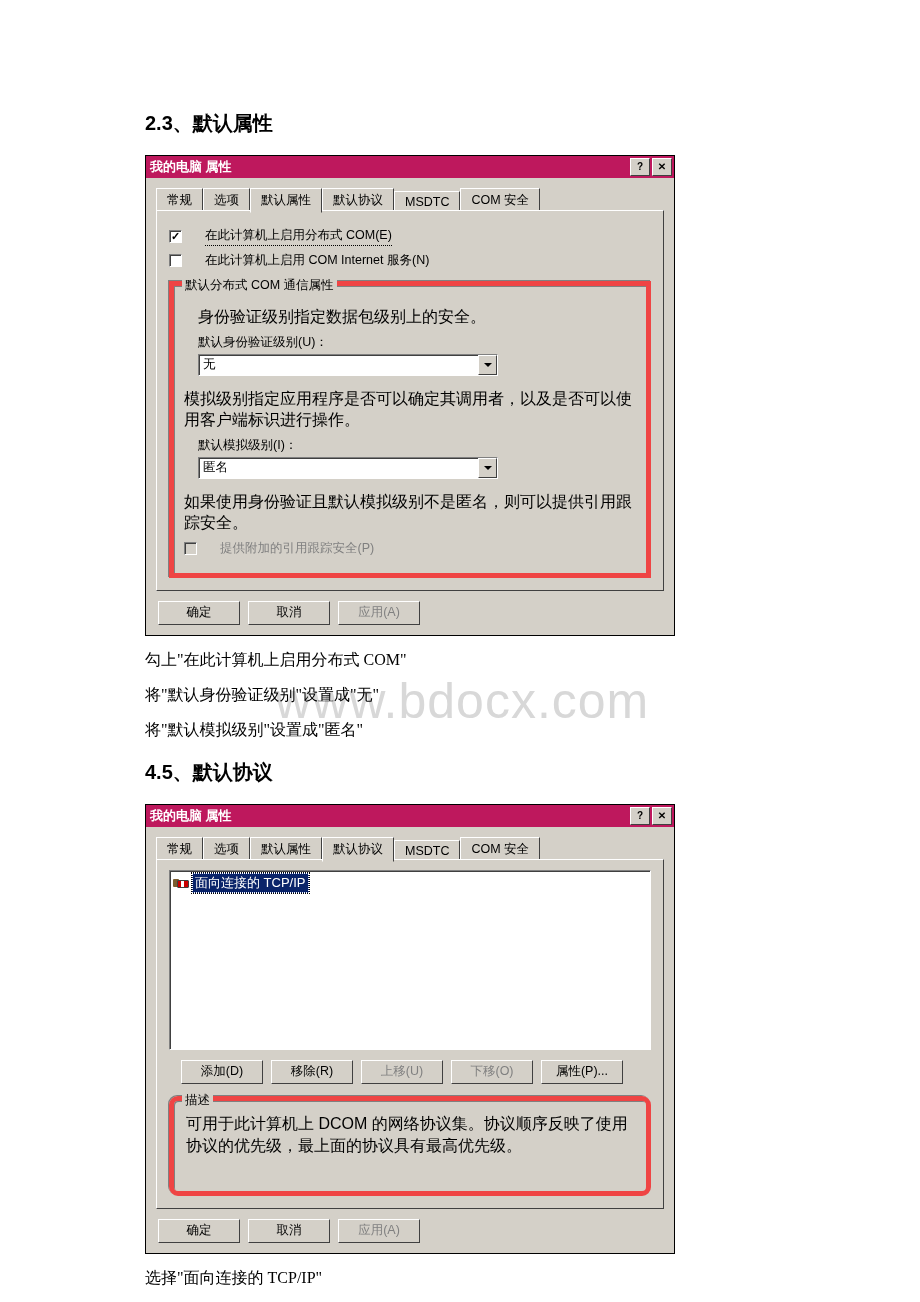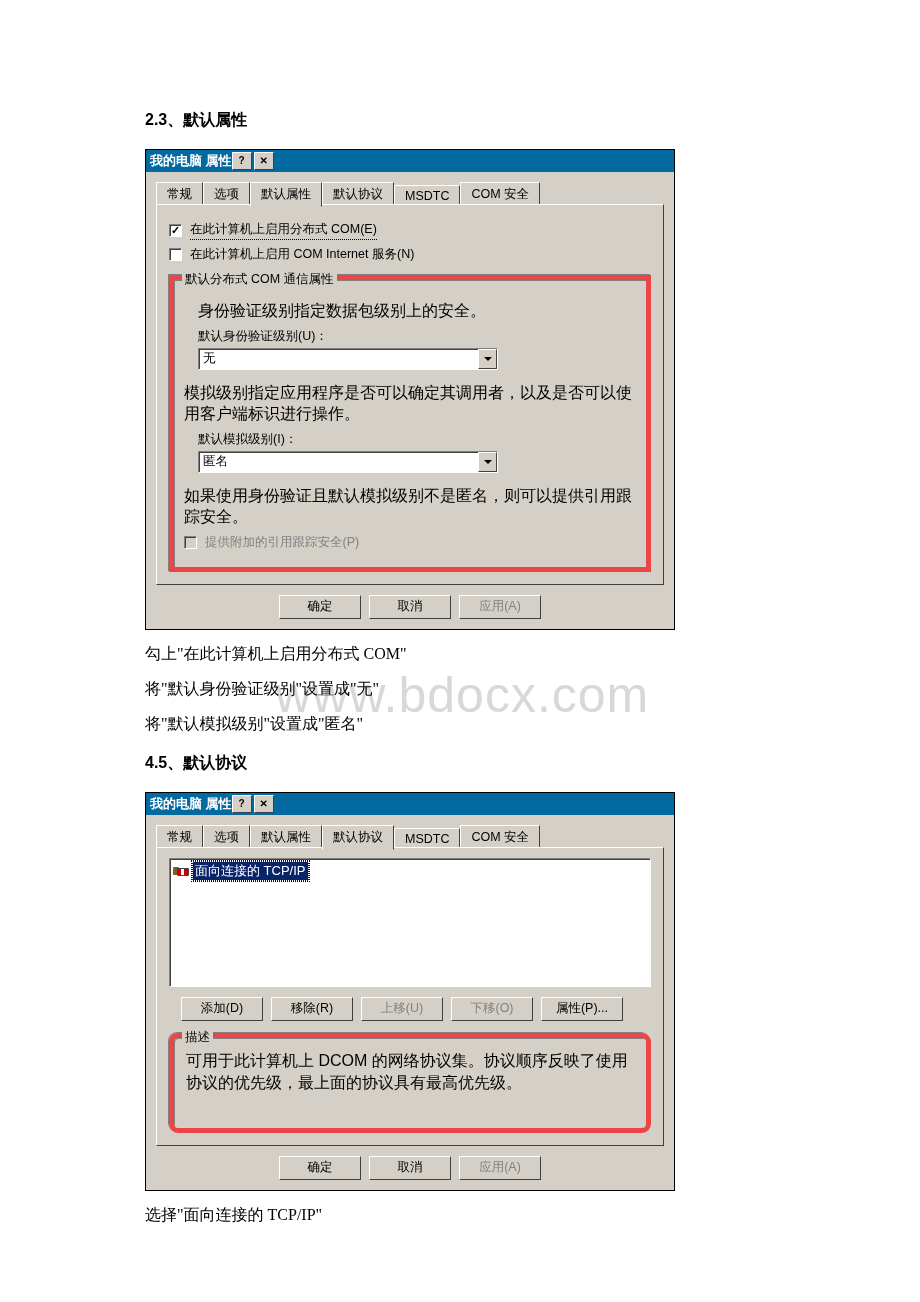--- a/index.html
+++ b/index.html
@@ -12,33 +12,34 @@
   }
   .page {
     width: 920px;
     min-height: 1302px;
     padding: 110px 145px 0 145px;
     box-sizing: border-box;
     position: relative;
   }
   .section-heading {
     font-weight: bold;
-    font-size: 16px;
+    font-size: 20px;
     margin: 0 0 18px 0;
   }
   .dialog {
     width: 530px;
     border: 1px solid #000;
     background: #d4d0c8;
     box-sizing: border-box;
   }
   .titlebar {
     display: flex;
     align-items: center;
-    background: #0369a1;
+    justify-content: space-between;
+    background: #be185d;
     color: #fff;
     height: 22px;
     padding: 0 2px 0 4px;
     font-weight: bold;
     font-family: "SimSun","Tahoma",sans-serif;
   }
   .titlebar-buttons {
     display: flex;
     gap: 2px;
   }
@@ -92,21 +93,21 @@
     border-right: 1px solid #404040;
     border-bottom: 1px solid #404040;
     padding: 10px 12px 12px 12px;
     margin-top: -1px;
     position: relative;
     z-index: 1;
   }
   .chk-row {
     display: flex;
     align-items: center;
-    gap: 8px;
+    gap: 23px;
     margin: 6px 0;
     font-size: 12.5px;
   }
   .chk {
     width: 13px;
     height: 13px;
     background: #fff;
     border-top: 1px solid #808080;
     border-left: 1px solid #808080;
     border-right: 1px solid #fff;
@@ -187,21 +188,21 @@
   .arrow-down {
     width: 0; height: 0;
     border-left: 4px solid transparent;
     border-right: 4px solid transparent;
     border-top: 4px solid #000;
   }
   .chk-row.disabled { color: #808080; }
   .chk.disabled { background: #d4d0c8; }
   .btn-row {
     display: flex;
-    justify-content: center;
+    justify-content: flex-start;
     gap: 8px;
     padding: 10px 12px 10px 12px;
     background: #d4d0c8;
   }
   .btn {
     min-width: 82px;
     height: 24px;
     background: #d4d0c8;
     border-top: 1px solid #fff;
     border-left: 1px solid #fff;
@@ -232,21 +233,21 @@
     z-index: 0;
   }
   .content-over { position: relative; z-index: 1; }
   .listbox {
     background: #fff;
     border-top: 1px solid #808080;
     border-left: 1px solid #808080;
     border-right: 1px solid #fff;
     border-bottom: 1px solid #fff;
     box-shadow: inset 1px 1px 0 #404040;
-    height: 129px;
+    height: 180px;
     padding: 2px;
     box-sizing: border-box;
   }
   .list-item {
     display: flex;
     align-items: center;
     gap: 4px;
   }
   .list-item.selected span.li-text {
     background: #0a246a;

